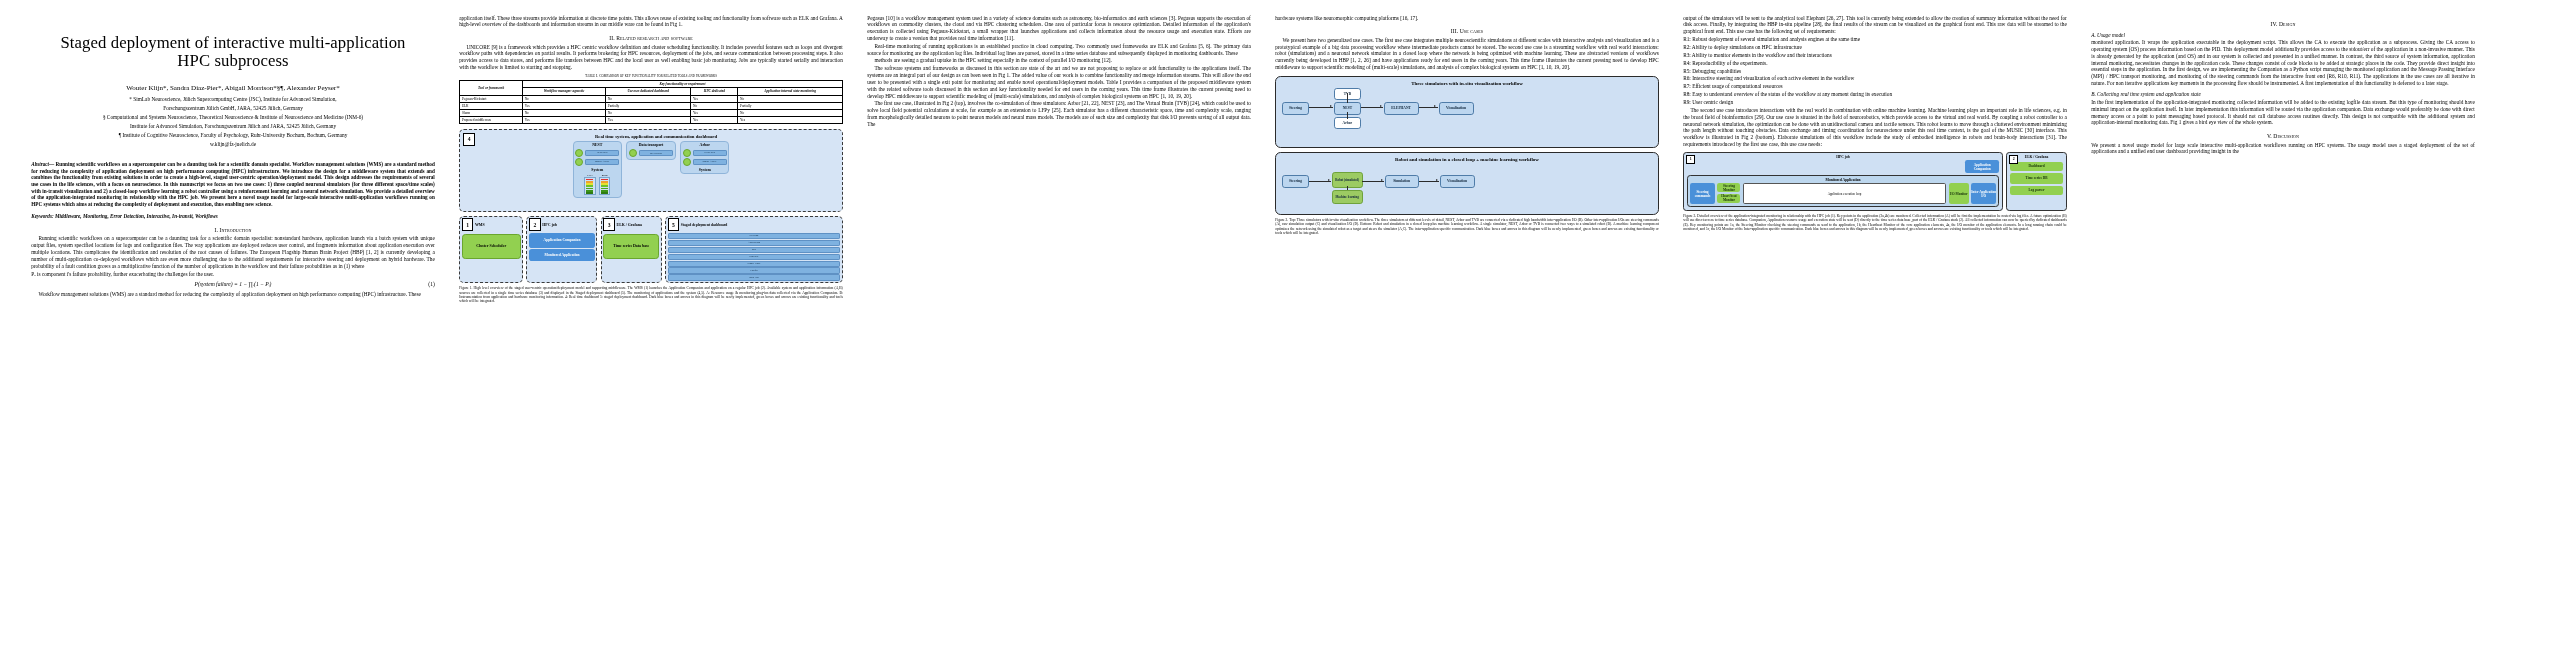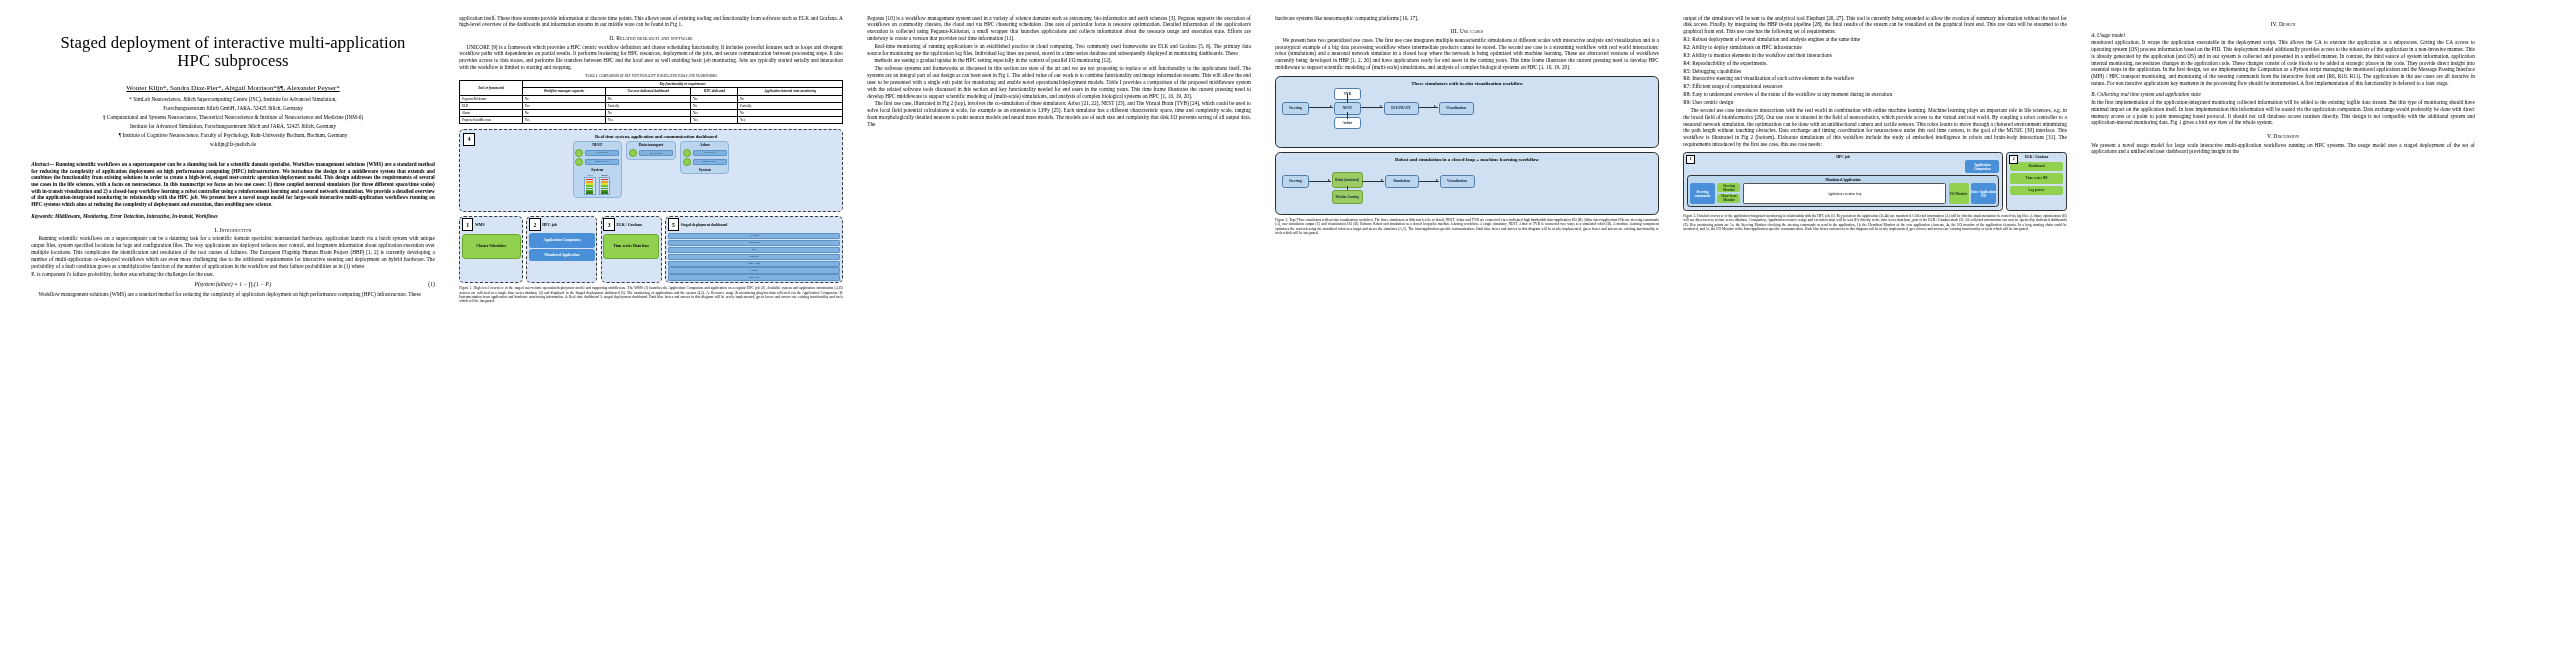--- a/index.html
+++ b/index.html
@@ -2,21 +2,21 @@
 <html style="font-size:9px"><head>
 <meta charset="utf-8">
 <style>
   html,body{margin:0;padding:0;background:#ffffff;}
   body{width:2576px;height:667px;font-family:"Liberation Serif",serif;color:#000;overflow:hidden;}
   .page{position:relative;width:2344px;height:667px;padding:0;box-sizing:border-box;}
   .cols{display:flex;gap:0;padding:14.5px 19px 5.6px 19px;box-sizing:border-box;height:667px;}
   .col{width:408px;flex:0 0 408px;padding:0 12.2px;box-sizing:border-box;}
   .col.c1{width:428px;flex:0 0 428px;}
   .title{font-size:16.7px;line-height:1.12;text-align:center;margin:19px 0 0 0;font-weight:400;letter-spacing:0.1px;}
-  .authors{font-size:7px;text-align:center;margin:13.3px 0 0 0;line-height:1.35;text-decoration:underline;}
+  .authors{font-size:7px;text-align:center;margin:13.3px 0 0 0;line-height:1.35;}
   .affil{font-size:5.3px;text-align:center;line-height:1.3;margin-top:2.2px;}
   .email{font-size:5.3px;text-align:center;margin-top:1.7px;}
   .abstract{font-size:5.2px;line-height:1.28;text-align:justify;font-weight:bold;margin-top:14.5px;}
   .abstract i{font-style:italic;}
   .keywords{font-size:5.2px;line-height:1.28;text-align:justify;margin-top:5.6px;font-weight:bold;font-style:italic;}
   .sect{font-size:5.6px;text-align:center;font-variant:small-caps;margin:6.7px 0 2.8px 0;letter-spacing:0.1px;}
   .subsect{font-size:5.3px;font-style:italic;margin:4.4px 0 1.7px 0;}
   p.body{font-size:5.3px;line-height:1.285;text-align:justify;margin:0 0 1.1px 0;text-indent:7.2px;}
   p.body.ni{text-indent:0;}
   .eq{font-size:5.6px;text-align:center;font-style:italic;margin:3.9px 0 3.9px 0;position:relative;}

